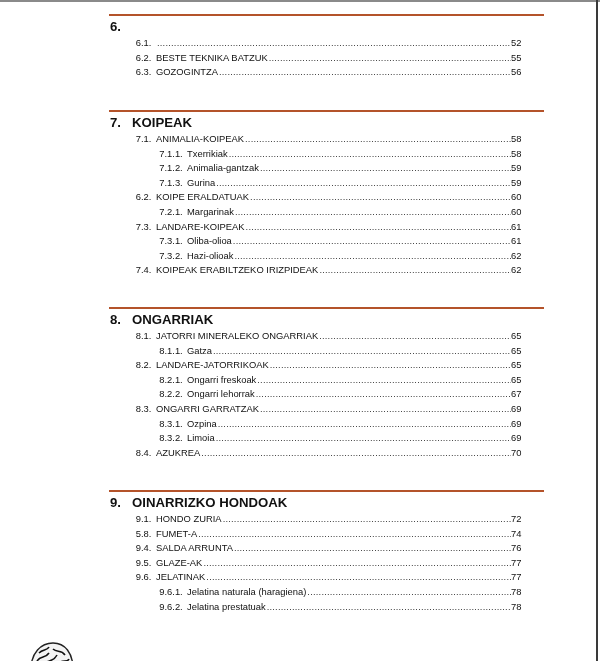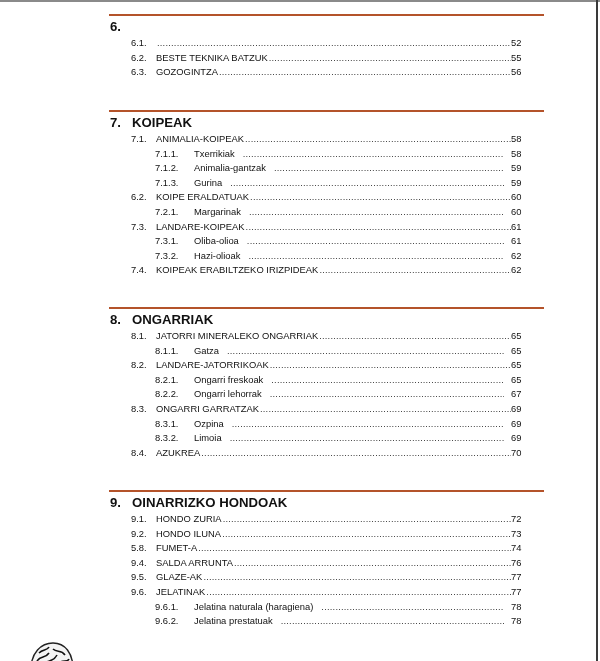--- a/index.html
+++ b/index.html
@@ -10,24 +10,24 @@
     color: #111;
   }
   .top-border { position: absolute; left: 0; top: 0; width: 600px; height: 2px; background: #8a8a8a; }
   .right-border { position: absolute; left: 596px; top: 0; width: 2px; height: 661px; background: #3a3a3a; }
   .section { position: absolute; left: 109px; width: 435px; }
   .rule { height: 2px; background: #b4532a; width: 435px; }
   .sec-head { display: flex; font-weight: bold; font-size: 13.2px; margin-top: 2px; height: 17px; line-height: 17px; }
   .sec-num { width: 22px; padding-left: 1px; }
   .entries { margin-top: 1px; }
   .entry { display: flex; align-items: baseline; font-size: 9.4px; height: 14.6px; line-height: 14.6px; white-space: nowrap; }
-  .entry .num { flex: none; }
+  .entry .num { flex: none; text-align: center; }
   .entry.l2 { padding-left: 22px; }
   .entry.l2 .num { width: 25px; }
-  .entry.l3 { padding-left: 46px; gap: 7px; }
+  .entry.l3 { padding-left: 46px; }
   .entry.l3 .num { width: 32px; }
   .entry .label { flex: none; }
   .entry .dots { flex: 1; overflow: hidden; margin-left: 1px; color: #333; letter-spacing: 0.2px; }
   .entry .dots::before { content: "................................................................................................................................................................................................................"; }
   .entry .page { flex: none; width: 28px; text-align: left; padding-right: 5px; }
   .ornament { position: absolute; left: 27px; top: 639px; width: 48px; height: 30px; }
 </style>
 </head>
 <body>
 
@@ -199,26 +199,20 @@
         <span>OINARRIZKO HONDOAK</span>
       </div>
       <div class="entries">
         <div class="entry l2">
           <span class="num">9.1.</span>
           <span class="label">HONDO ZURIA</span>
           <span class="dots"></span>
           <span class="page">72</span>
         </div>
         <div class="entry l2">
-          <span class="num">9.2.</span>
-          <span class="label">HONDO ILUNA</span>
-          <span class="dots"></span>
-          <span class="page">73</span>
-        </div>
-        <div class="entry l2">
           <span class="num">5.8.</span>
           <span class="label">FUMET-A</span>
           <span class="dots"></span>
           <span class="page">74</span>
         </div>
         <div class="entry l2">
           <span class="num">9.4.</span>
           <span class="label">SALDA ARRUNTA</span>
           <span class="dots"></span>
           <span class="page">76</span>

